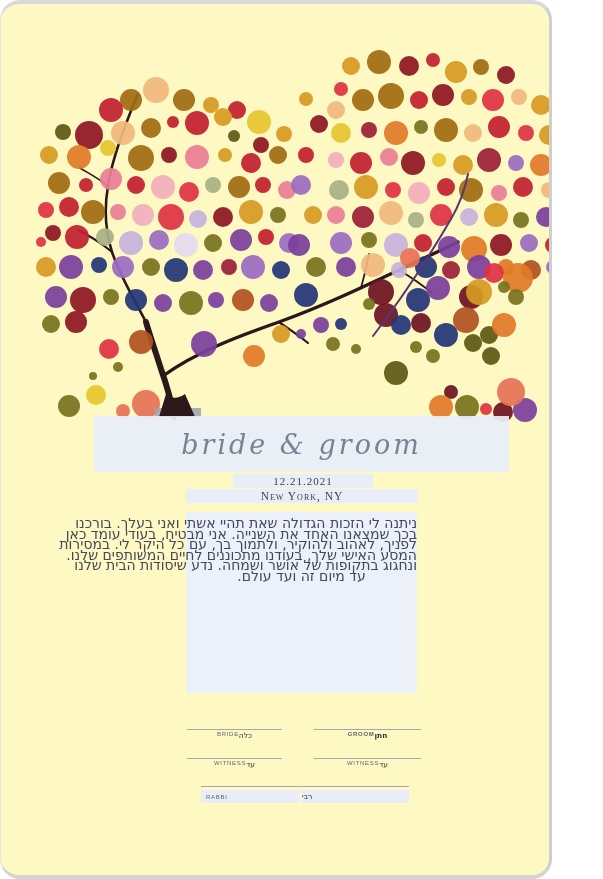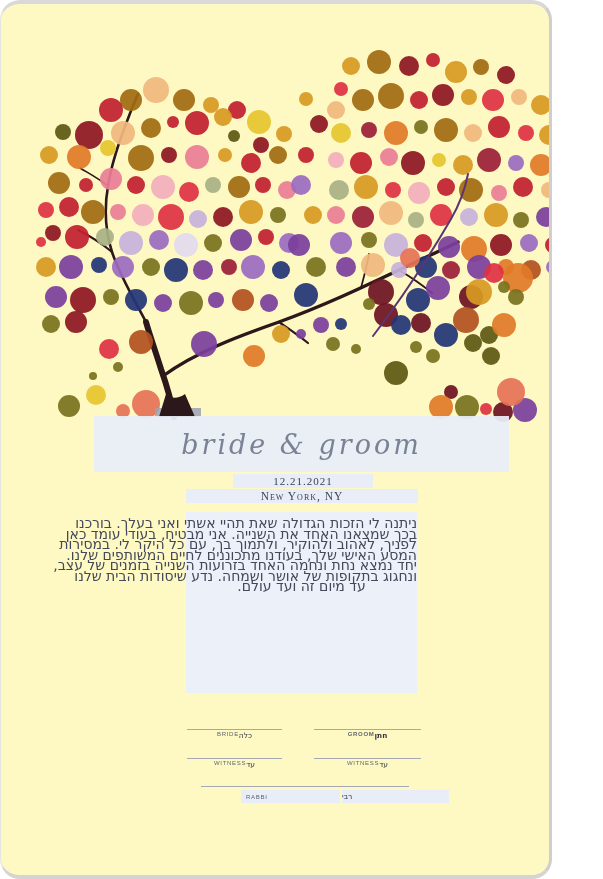--- a/index.html
+++ b/index.html
@@ -37,21 +37,20 @@
   .sig-col{
     position:absolute;border-top:1px solid #a3a8b3;display:flex;
     justify-content:center;align-items:flex-start;padding-top:1px;box-sizing:border-box;
   }
   .sig-col .en{font-size:6px;letter-spacing:0.7px;color:#5f6570;text-transform:uppercase;}
   .sig-col .he{font-family:"DejaVu Sans",sans-serif;font-size:7.5px;color:#2e3340;direction:rtl;}
   .rabbi-line{position:absolute;left:200px;top:782px;width:208px;border-top:1px solid #a3a8b3;}
   .rabbi-box{
     position:absolute;top:786px;height:13px;background:#e9edf8;display:flex;align-items:center;
     box-sizing:border-box;
-    margin-left:40px;
   }
   .rabbi-left{left:200px;width:99px;padding-left:5px;font-size:6px;letter-spacing:0.7px;color:#5f6570;}
   .rabbi-right{left:301px;width:107px;justify-content:flex-end;padding-right:5px;
     font-family:"DejaVu Sans",sans-serif;font-size:7.5px;color:#2e3340;direction:rtl;}
 </style>
 </head>
 <body>
 
 <div class="page">
 
@@ -285,21 +284,20 @@
   </div>
 
   <div class="strip date-strip">12.21.2021</div>
   <div class="strip loc-strip">New York, NY</div>
 
   <div class="vows">
       <div class="line">ניתנה לי הזכות הגדולה שאת תהיי אשתי ואני בעלך. בורכנו</div>
       <div class="line">בכך שמצאנו האחד את השנייה. אני מבטיח, בעודי עומד כאן</div>
       <div class="line">לפניך, לאהוב ולהוקיר, ולתמוך בך, עם כל היקר לי. במסירות</div>
       <div class="line">המסע האישי שלך, בעודנו מתכוננים לחיים המשותפים שלנו.</div>
-      <div class="line">יחד נמצא נחת ונחמה האחד בזרועות השנייה בזמנים של עצב,</div>
       <div class="line">ונחגוג בתקופות של אושר ושמחה. נדע שיסודות הבית שלנו</div>
       <div class="line">עד מיום זה ועד עולם.</div>
     </div>
 
   <div class="sig-col" style="left:186px;top:725px;width:95px;">
     <span class="en">BRIDE</span>
     <span class="he">כלה</span>
   </div>
   <div class="sig-col" style="left:313px;top:725px;width:107px;font-weight:bold;">
     <span class="en">GROOM</span>

